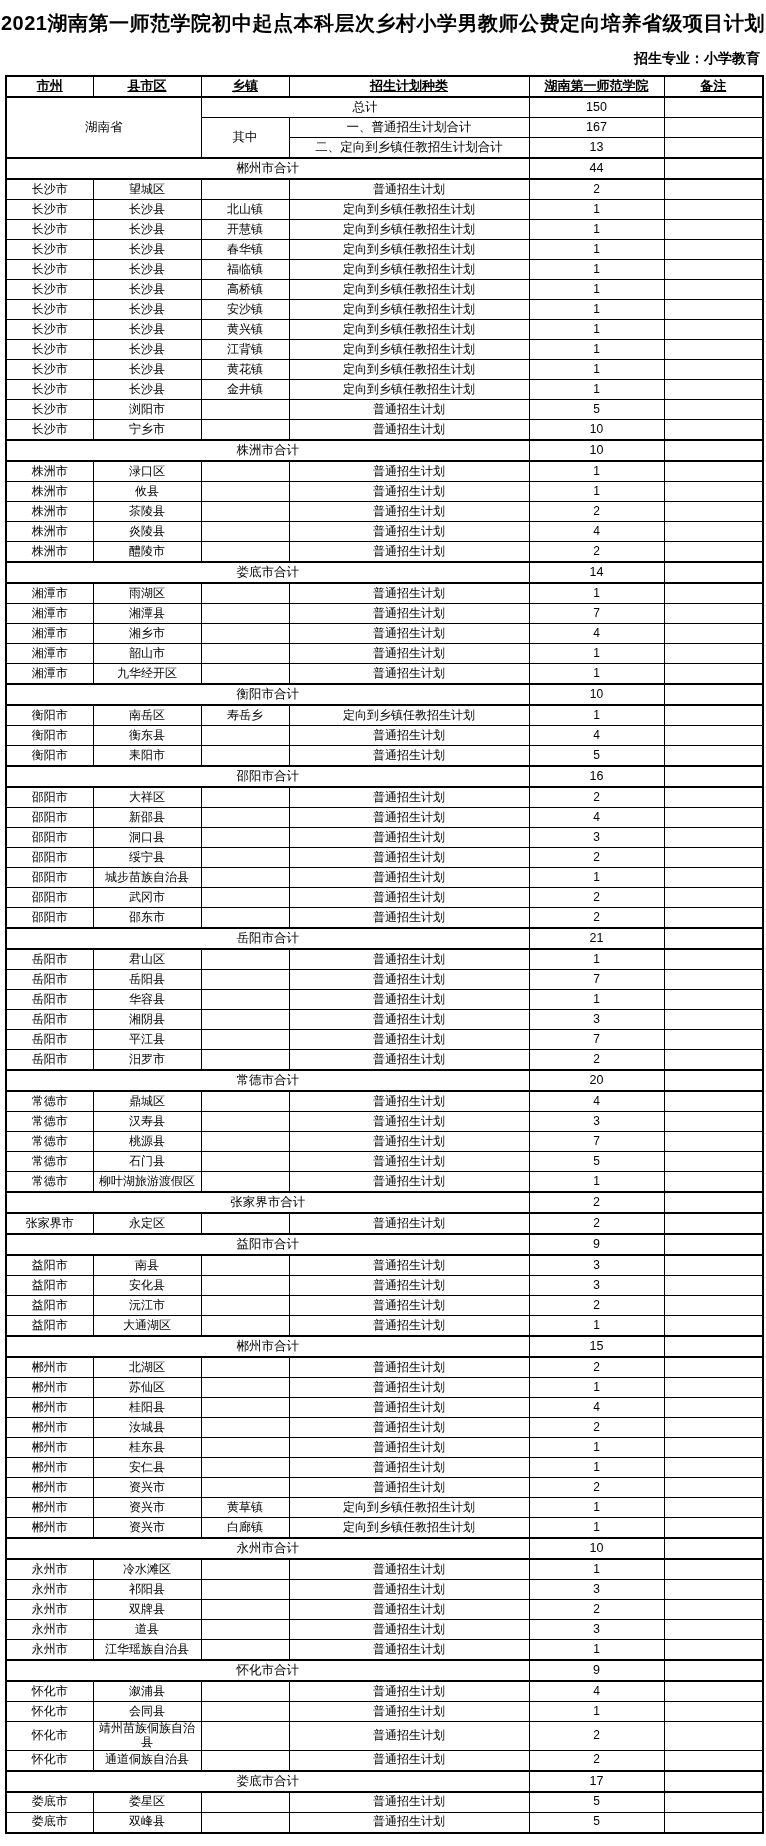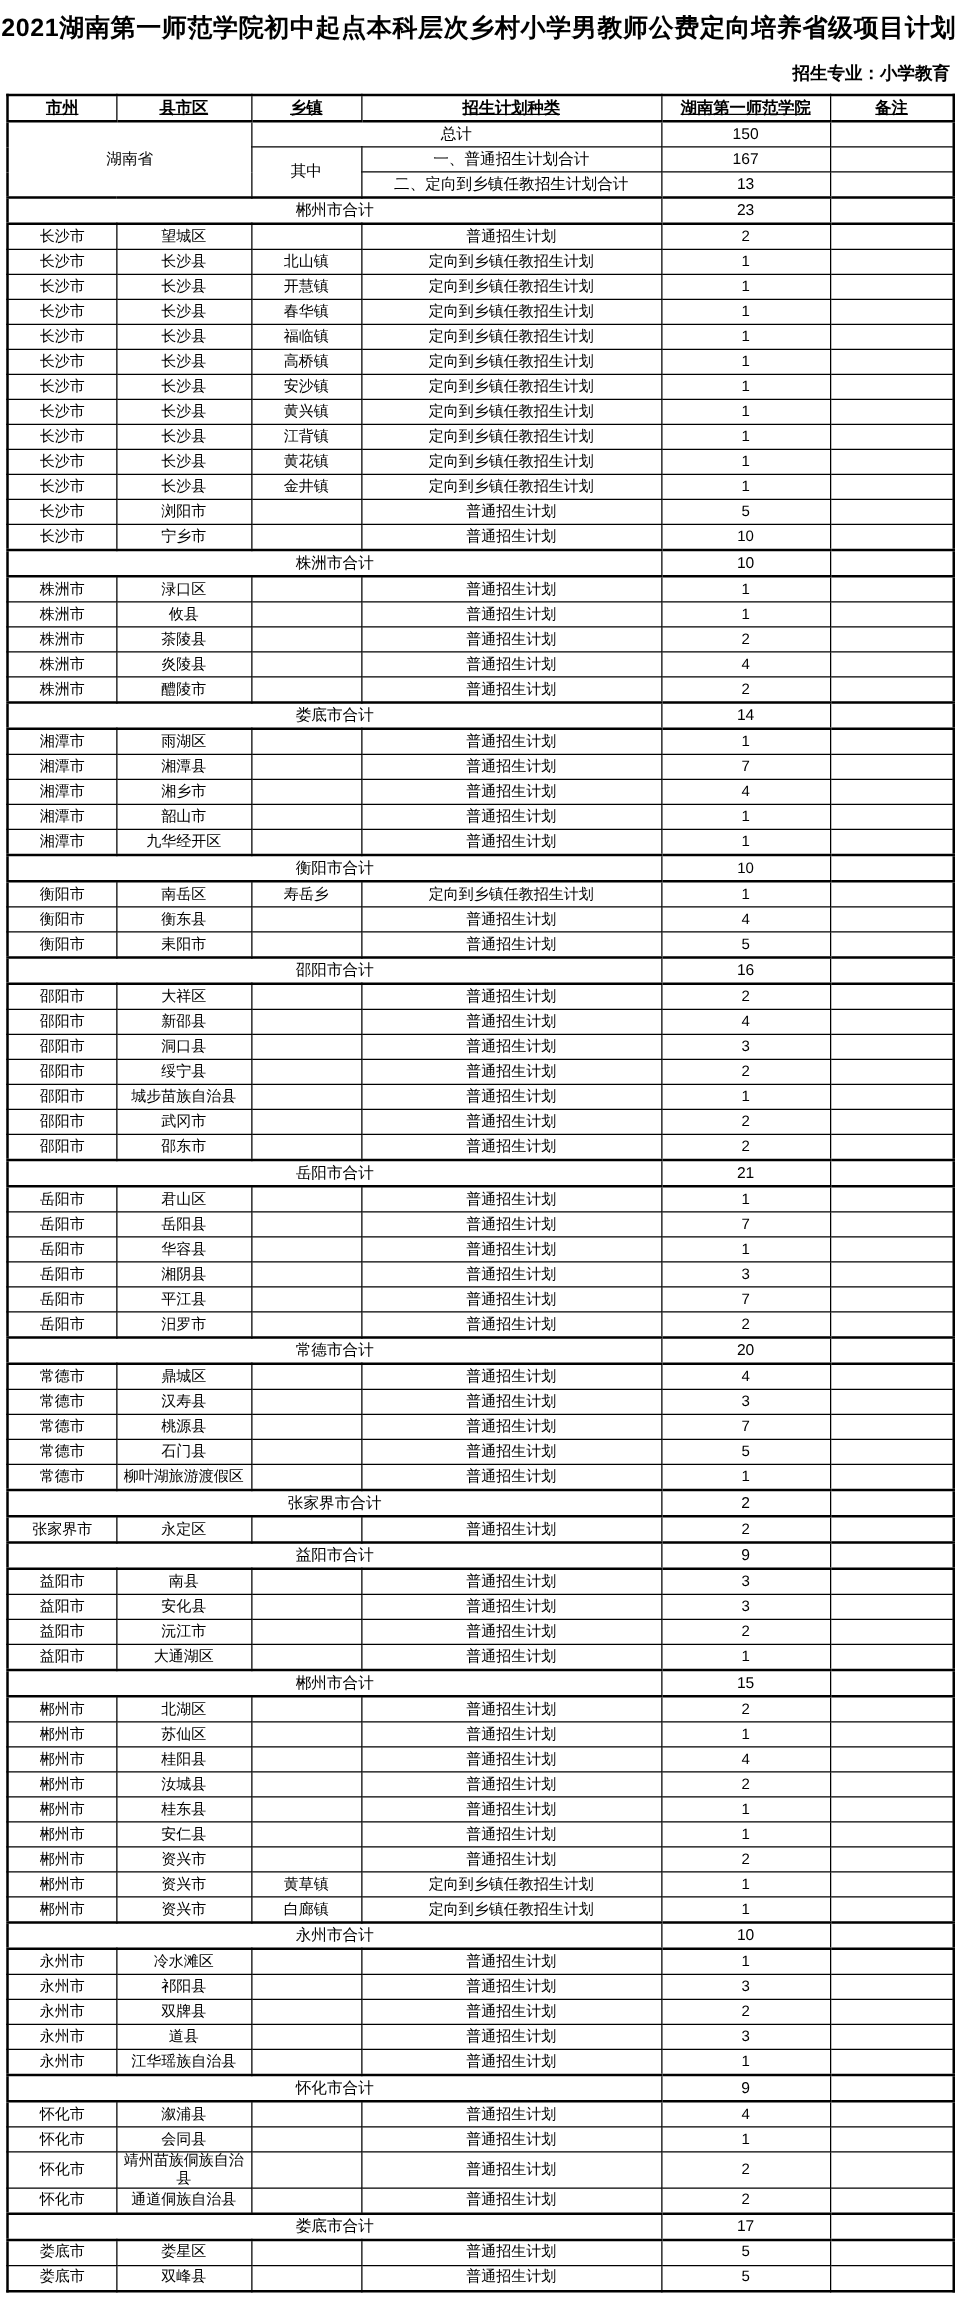--- a/index.html
+++ b/index.html
@@ -55,21 +55,21 @@
         <td class="bold">167</td>
         <td></td>
       </tr>
       <tr>
         <td class="bold">二、定向到乡镇任教招生计划合计</td>
         <td class="bold">13</td>
         <td></td>
       </tr>
     <tr class="summary">
           <td colspan="4" class="bold">郴州市合计</td>
-          <td class="bold">23</td>
+          <td class="bold">44</td>
           <td></td>
         </tr>
         <tr>
           <td>长沙市</td>
           <td>望城区</td>
           <td></td>
           <td>普通招生计划</td>
           <td>2</td>
           <td></td>
         </tr>

